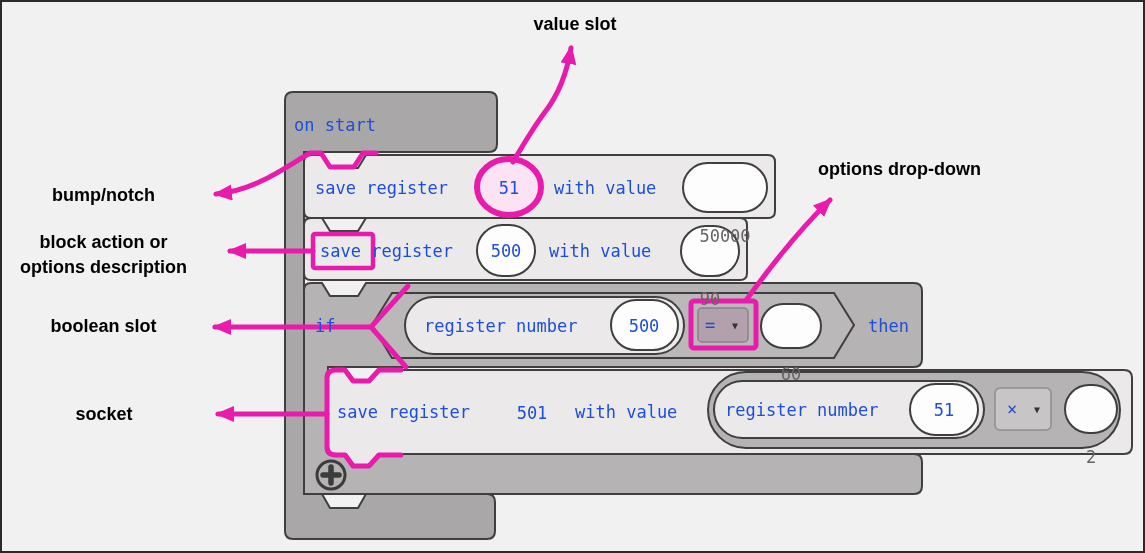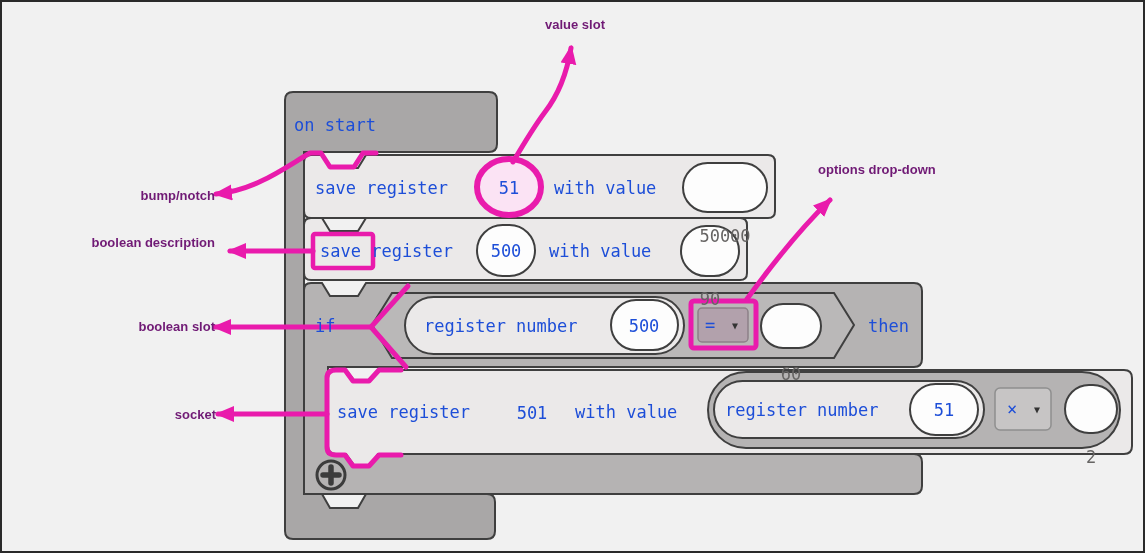--- a/index.html
+++ b/index.html
@@ -23,27 +23,27 @@
     line-height:1;
     z-index:5;
   }
   .txt.center{transform:translate(-50%,-50%);}
   .txt.val{color:#666463;margin-top:48px;}
   .txt.dd-arrow{font-size:10px;color:#333;}
   .anno{
     position:absolute;
     font-family:"Liberation Sans", sans-serif;
     font-weight:bold;
-    font-size:13px;
-    color:#701a75;
+    font-size:18px;
+    color:#000000;
     z-index:6;
     line-height:25px;
     white-space:nowrap;
   }
-  .anno.right{text-align:right;margin-left:10px;}
+  .anno.right{text-align:center;}
   .anno.center{text-align:center;}
 </style>
 </head>
 <body>
 
 <div id="stage">
 
   <svg id="blocks-svg" viewBox="0 0 1145 553" xmlns="http://www.w3.org/2000/svg">
     <defs>
       <marker id="ah" markerUnits="userSpaceOnUse" markerWidth="22" markerHeight="18" refX="16" refY="8" orient="auto">
@@ -131,19 +131,20 @@
   <div class="txt" style="left:573px;top:410px;">with value</div>
   <div class="txt" style="left:723px;top:408px;">register number</div>
   <div class="txt center" style="left:942px;top:408px;">51</div>
   <div class="txt center" style="left:1010px;top:407px;">×</div>
   <div class="txt center dd-arrow" style="left:1035px;top:408px;">▼</div>
   <div class="txt center val" style="left:1089px;top:407px;">2</div>
 
   <div class="anno center" style="left:473px;top:10px;width:200px;">value slot</div>
   <div class="anno right" style="left:0px;top:181px;width:203px;">bump/notch</div>
   <div class="anno right" style="left:0px;top:228px;width:203px;">
-    <div>boolean description</div>
+    <div>block action or</div>
+    <div>options description</div>
   </div>
   <div class="anno right" style="left:0px;top:312px;width:203px;">boolean slot</div>
   <div class="anno right" style="left:0px;top:400px;width:204px;">socket</div>
   <div class="anno" style="left:816px;top:155px;">options drop-down</div>
 
 </div>
 
 </body></html>

